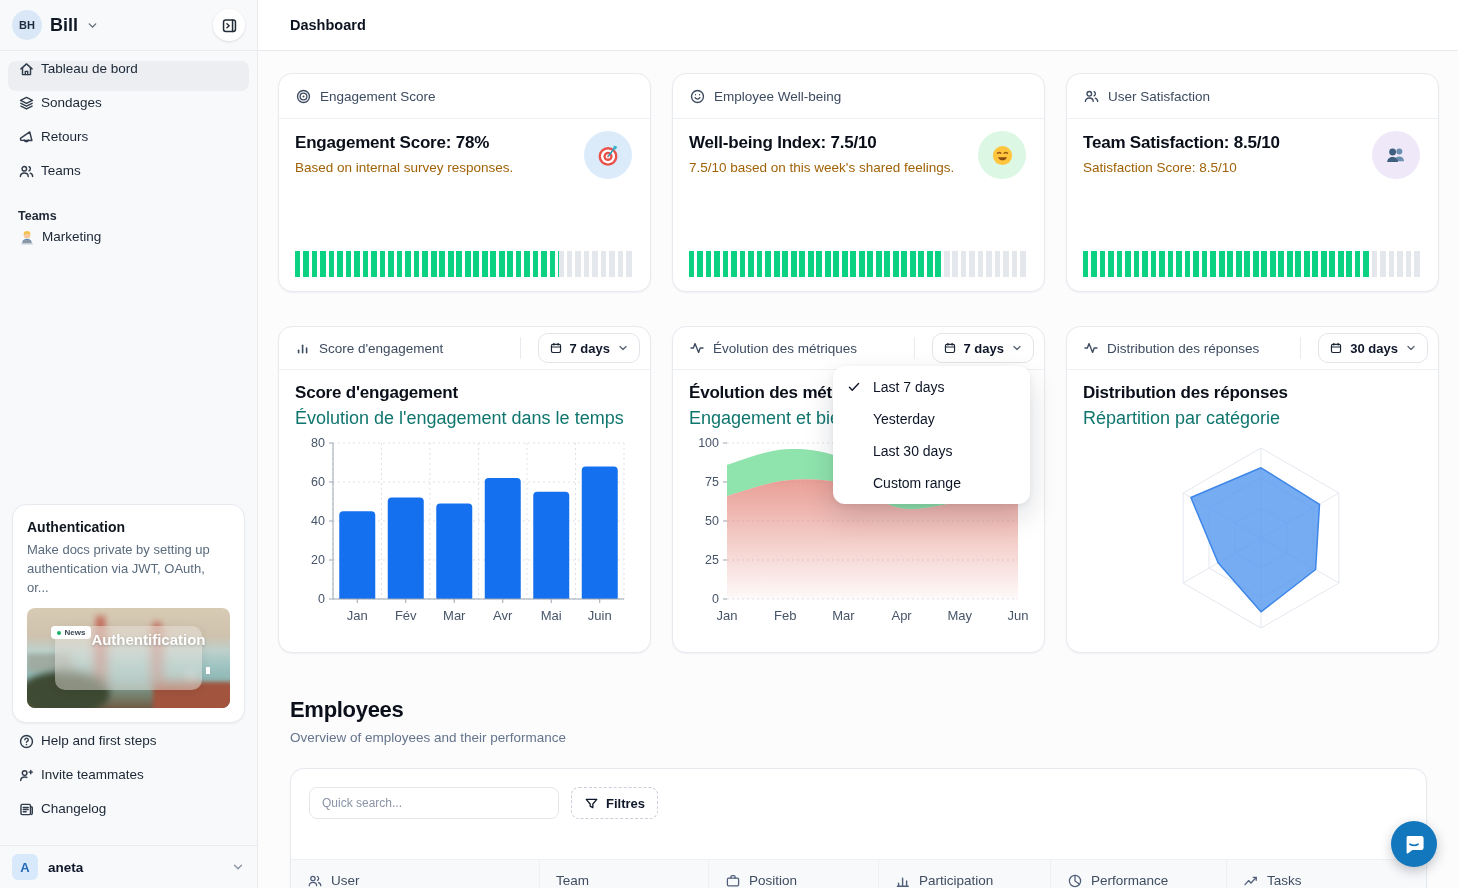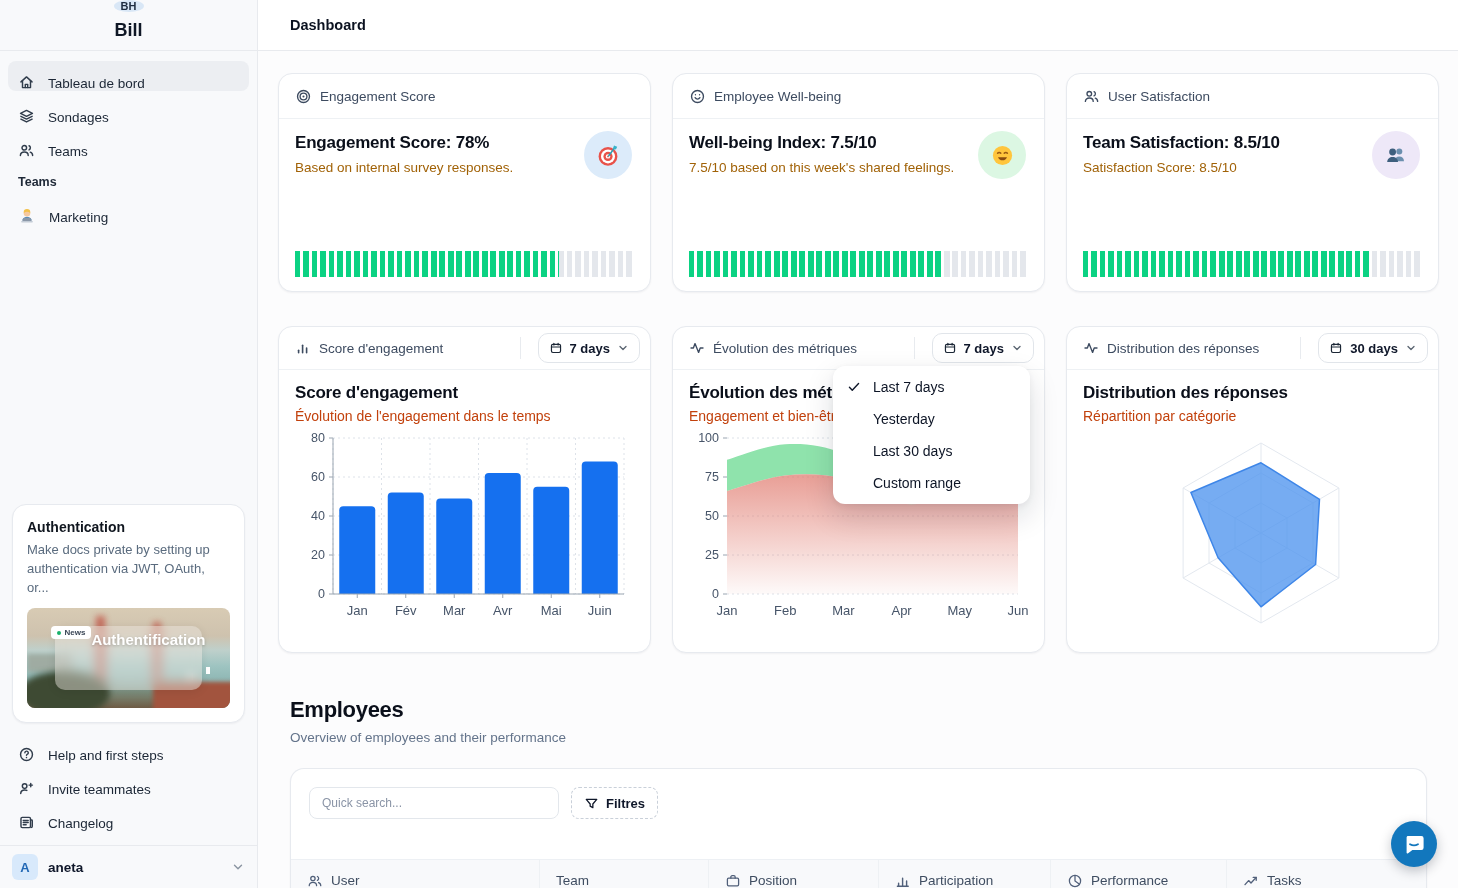--- a/index.html
+++ b/index.html
@@ -4,29 +4,29 @@
 <style>
   html,body{margin:0;padding:0;}
   body{width:1458px;height:888px;overflow:hidden;position:relative;background:#FCFCFD;
        font-family:"Liberation Sans",sans-serif;color:#0F172A;-webkit-font-smoothing:antialiased;}
   svg{display:block}
   svg text{font-family:"Liberation Sans",sans-serif;}
 
   
   .sidebar{position:absolute;left:0;top:0;bottom:0;width:258px;background:#F8F9FB;
            border-right:1px solid #E8EAEE;display:flex;flex-direction:column;box-sizing:border-box;}
-  .sb-top{height:50px;display:flex;align-items:center;gap:8px;padding:0 12px;border-bottom:1px solid #E8EAEE;flex-direction:column;}
+  .sb-top{height:50px;display:flex;align-items:center;gap:8px;padding:0 12px;border-bottom:1px solid #E8EAEE;}
   .avatar-bh{width:30px;height:30px;border-radius:50%;background:#D9E7F6;color:#1E2C40;font-size:11px;
              font-weight:bold;display:flex;align-items:center;justify-content:center;}
   .sb-user-name{font-size:18px;font-weight:700;color:#101826;}
   .sb-spacer{flex:1}
   .collapse-btn{width:32px;height:32px;border-radius:50%;background:#fff;box-shadow:0 1px 3px rgba(16,24,40,.12);
                 display:flex;align-items:center;justify-content:center;cursor:pointer;}
   .nav{padding:10px 8px 0;}
-  .nav-item{height:30px;margin-bottom:4px;display:flex;align-items:flex-end;gap:13px;padding:0 10px;
+  .nav-item{height:30px;margin-bottom:4px;display:flex;align-items:flex-start;gap:6px;padding:0 10px;
             border-radius:8px;font-size:13.5px;font-weight:500;color:#1B2635;cursor:pointer;}
   .nav-item.active{background:#ECEEF2;}
   .sec-label{padding:12px 18px 6px;font-size:12.5px;font-weight:600;color:#1F2937;}
   .promo-wrap{margin-top:auto;padding:0 12px;}
   .promo{background:#fff;border:1px solid #ECEEF2;border-radius:14px;padding:14px;box-shadow:0 1px 2px rgba(16,24,40,.05);}
   .promo-title{font-size:14px;font-weight:700;color:#10161F;}
   .promo-desc{font-size:13px;color:#5A6B7E;line-height:1.45;margin-top:6px;}
   .promo-img{margin-top:10px;height:100px;border-radius:8px;position:relative;overflow:hidden;
      background:linear-gradient(180deg,#D8CBB4 0%,#CEC2AE 28%,#BFD0CB 42%,#9EC4C1 58%,#8FB7B4 72%,#7A8876 86%,#6E5B44 100%);}
   .promo-img .bridge1{position:absolute;left:34%;top:8%;width:9px;height:70%;background:#C25A4C;filter:blur(3px);opacity:.85;}
@@ -69,21 +69,21 @@
   .p-fill{position:absolute;left:0;top:0;bottom:0;background:repeating-linear-gradient(to right,#0BD283 0 5.5px,transparent 5.5px 8.5px);}
 
   .chart-card{width:373px;height:327px;display:flex;flex-direction:column;}
   .chart-head{display:flex;align-items:center;gap:8px;padding:0 10px 0 16px;height:42px;border-bottom:1px solid #EEF1F4;
               font-size:13.5px;font-weight:500;color:#3D4B60;flex:none;}
   .vdiv{width:1px;height:22px;background:#E8EBEF;margin-left:auto;margin-right:9px;}
   .range-pill{display:flex;align-items:center;gap:7px;border:1px solid #E1E5EA;border-radius:10px;height:30px;
               padding:0 10px;font-size:13px;font-weight:600;color:#0F172A;background:#fff;cursor:pointer;}
   .chart-body{padding:13px 16px 0;}
   .chart-title{font-size:17px;font-weight:700;color:#0A0F1A;letter-spacing:-.2px;}
-  .chart-sub{font-size:14px;color:#c2410c;margin-top:5px;}
+  .chart-sub{font-size:18px;color:#0f766e;margin-top:5px;}
   .chart-box{margin-top:4px;}
 
   .employees{margin:44px 0 0 12px;}
   .emp-title{font-size:22px;font-weight:800;color:#0A0F1A;letter-spacing:-.3px;}
   .emp-sub{font-size:13.5px;color:#64748B;margin-top:7px;}
   .table-card{margin:23px 0 0 12px;width:1137px;height:200px;border-bottom:none;border-bottom-left-radius:0;border-bottom-right-radius:0;}
   .table-toolbar{display:flex;align-items:center;padding:18px 18px 0;}
   .search-input{width:250px;height:32px;border:1px solid #E3E7EC;border-radius:8px;padding:0 12px;font-size:12px;
                 color:#0F172A;outline:none;background:#fff;box-sizing:border-box;font-family:"Liberation Sans",sans-serif;}
   .search-input::placeholder{color:#8A94A6;}
@@ -131,20 +131,27 @@
         </svg>
       <span>Tableau de bord</span>
     </div>
     <div class="nav-item">
       <svg width="17" height="17" viewBox="0 0 20 20" fill="none" stroke="#313D4C" stroke-width="1.7" stroke-linecap="round" stroke-linejoin="round">
           <path d="M10 2.8L17 6.3 10 9.8 3 6.3z"></path>
           <path d="M3.4 9.8L10 13.1l6.6-3.3"></path>
           <path d="M3.4 13.1L10 16.4l6.6-3.3"></path>
         </svg>
       <span>Sondages</span>
+    </div>
+    <div class="nav-item">
+      <svg width="17" height="17" viewBox="0 0 20 20" fill="none" stroke="#313D4C" stroke-width="1.7" stroke-linecap="round" stroke-linejoin="round" transform="rotate(-14)">
+          <path d="M2.8 9.2L15.3 4.6V15L2.8 11.6z"></path>
+          <path d="M6.6 12.1a2.7 2.7 0 0 0 5.1 1.3"></path>
+        </svg>
+      <span>Retours</span>
     </div>
     <div class="nav-item">
       <svg width="17" height="17" viewBox="0 0 20 20" fill="none" stroke="#313D4C" stroke-width="1.7" stroke-linecap="round" stroke-linejoin="round">
           <circle cx="7.4" cy="6.8" r="2.7"></circle>
           <path d="M2.8 15.8c0-2.5 2-4.1 4.6-4.1s4.6 1.6 4.6 4.1"></path>
           <path d="M13 4.4a2.7 2.7 0 0 1 0 4.9"></path>
           <path d="M14.4 11.9c1.7.5 2.8 1.9 2.8 3.9"></path>
         </svg>
       <span>Teams</span>
     </div>

